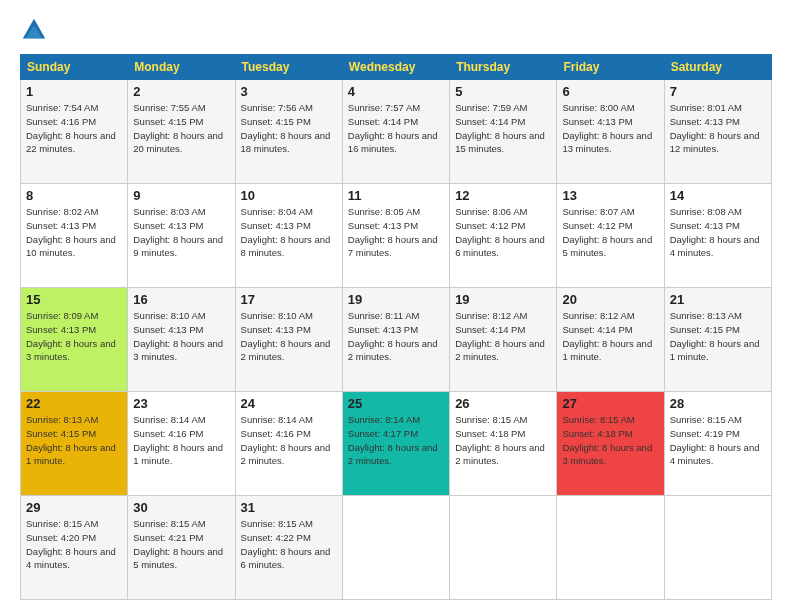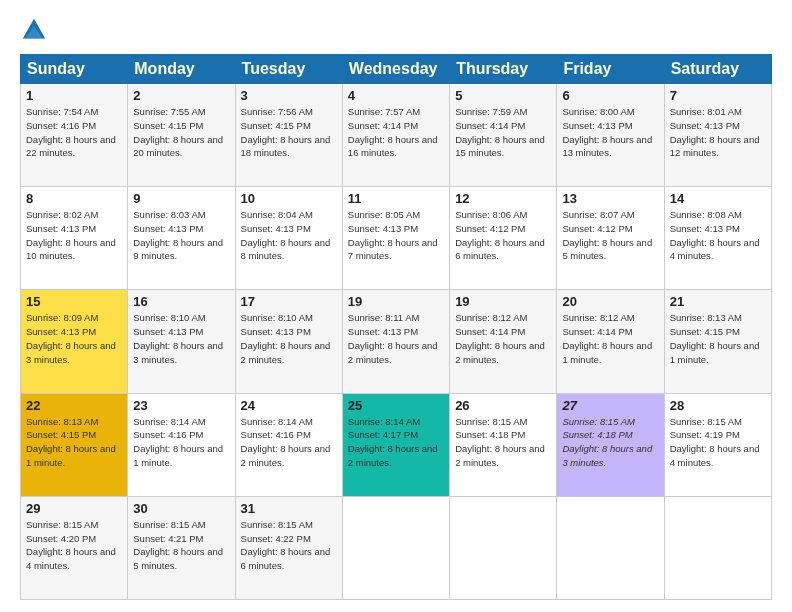--- a/index.html
+++ b/index.html
@@ -54,22 +54,22 @@
       margin-top: 2px;
     }
     .calendar {
       flex: 1;
       border-collapse: collapse;
       width: 100%;
       table-layout: fixed;
     }
     .calendar th {
       background: #1a6faf;
-      color: #fef9c3;
-      font-size: 16px;
+      color: #fde047;
+      font-size: 12px;
       font-weight: bold;
       padding: 5px 6px;
       text-align: left;
       border: 1px solid #1a6faf;
     }
     .calendar td {
       border: 1px solid #ccc;
       vertical-align: top;
       padding: 4px 5px;
       font-size: 9.5px;
@@ -246,21 +246,21 @@
           <td style="background: rgb(255, 255, 255);">
         <span class="day-num">14</span>
         <div class="day-info">
           Sunrise: 8:08 AM<br>
           Sunset: 4:13 PM<br>
           Daylight: 8 hours and 4 minutes.
         </div>
       </td>
         </tr>
         <tr>
-          <td style="background: #fde047; margin-top: 18px;">
+          <td style="background: #bef264; margin-top: 18px;">
         <span class="day-num">15</span>
         <div class="day-info">
           Sunrise: 8:09 AM<br>
           Sunset: 4:13 PM<br>
           Daylight: 8 hours and 3 minutes.
         </div>
       </td>
           <td style="background: rgb(245, 245, 245);">
         <span class="day-num">16</span>
         <div class="day-info">
@@ -344,21 +344,21 @@
         </div>
       </td>
           <td style="background: rgb(255, 255, 255);">
         <span class="day-num">26</span>
         <div class="day-info">
           Sunrise: 8:15 AM<br>
           Sunset: 4:18 PM<br>
           Daylight: 8 hours and 2 minutes.
         </div>
       </td>
-          <td style="background: #c4b5fd; font-style: italic;">
+          <td style="background: #ef4444;">
         <span class="day-num">27</span>
         <div class="day-info">
           Sunrise: 8:15 AM<br>
           Sunset: 4:18 PM<br>
           Daylight: 8 hours and 3 minutes.
         </div>
       </td>
           <td style="background: rgb(255, 255, 255);">
         <span class="day-num">28</span>
         <div class="day-info">

